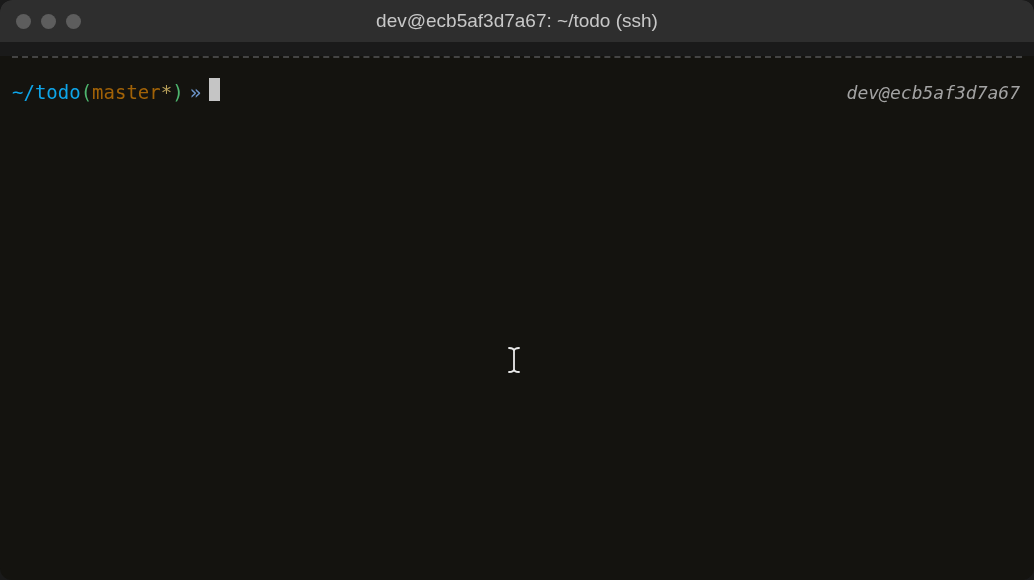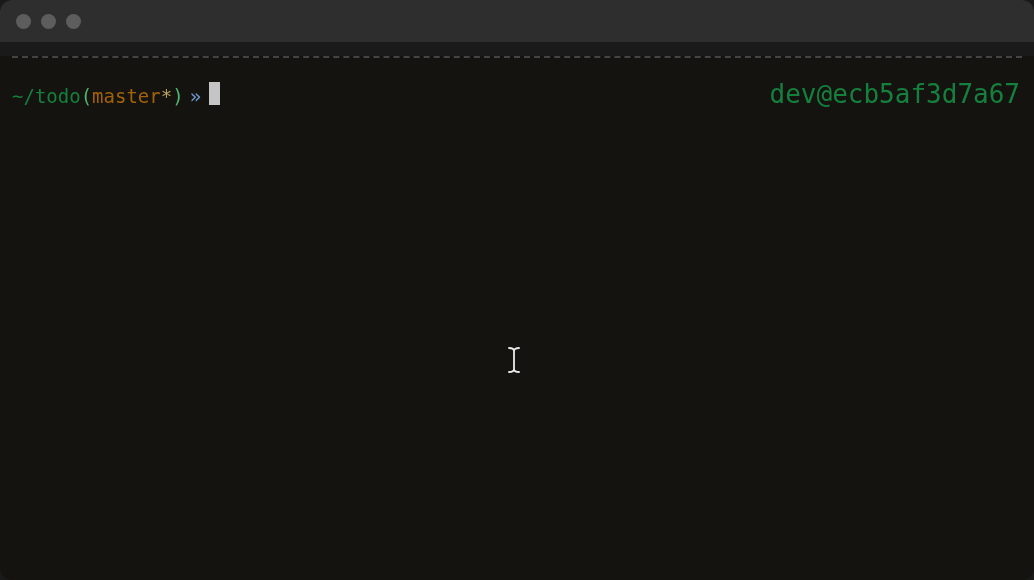--- a/index.html
+++ b/index.html
@@ -73,21 +73,21 @@
       align-items: baseline;
       padding: 18px 14px 0 12px;
     }
     
     .prompt-left {
       display: flex;
       align-items: baseline;
     }
     
     .path {
-      color: #15803d;
+      color: #0ea5e9;
     }
     
     .paren {
       color: #4eb56e;
     }
     
     .branch {
       color: #a16207;
     }
     
@@ -104,41 +104,43 @@
       display: inline-block;
       width: 11px;
       height: 23px;
       background: #c5c5c5;
       vertical-align: text-bottom;
       position: relative;
       top: 2px;
     }
     
     .prompt-right {
-      color: #15803d;
-      font-size: 26px;
+      color: #a3a3a3;
+      font-size: 18px;
+      font-style: italic;
     }
     
     .text-cursor-icon {
       position: absolute;
       left: 507px;
       top: 290px;
       color: #eaeaea;
       pointer-events: none;
     }
   </style>
 </head>
 <body>
 
 <div class="titlebar">
   <div class="traffic-lights">
     <div class="traffic-light"></div>
     <div class="traffic-light"></div>
     <div class="traffic-light"></div>
   </div>
+  <div class="title">dev@ecb5af3d7a67: ~/todo (ssh)</div>
 </div>
 
 <div class="terminal-body">
   <div class="dashed-line"></div>
 
   <div class="prompt-row">
     <div class="prompt-left">
       <span class="path">~/todo</span>
         <span class="paren">(</span>
         <span class="branch">master</span>

